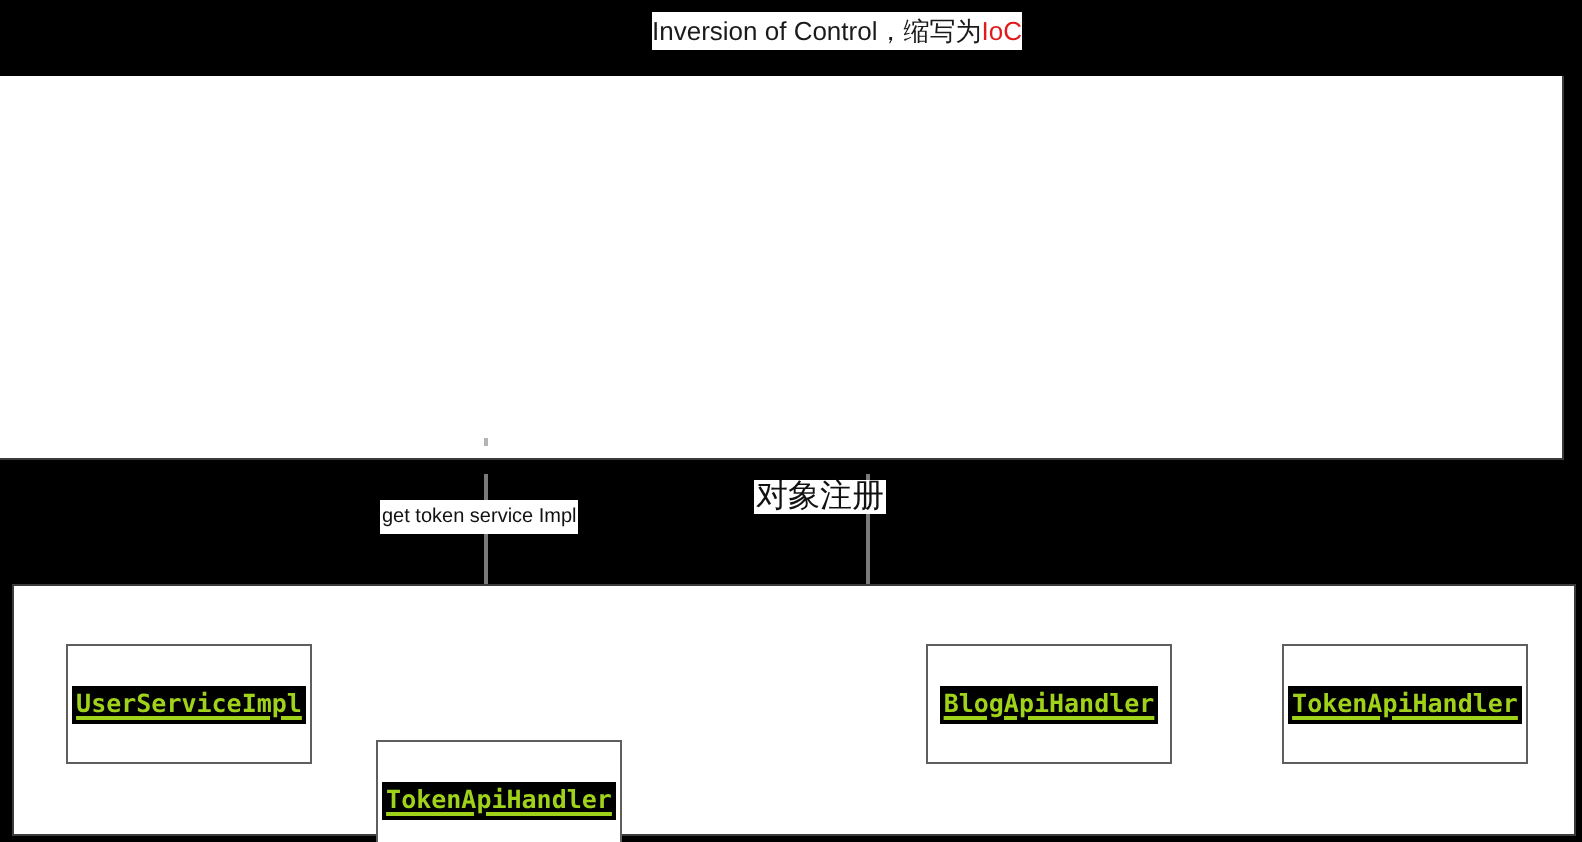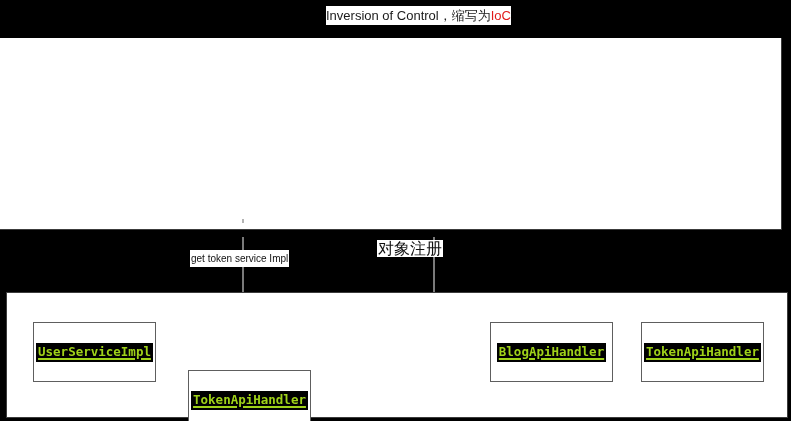--- a/index.html
+++ b/index.html
@@ -121,21 +121,21 @@
     font-weight: bold;
     text-decoration: underline;
     text-decoration-thickness: 2px;
     text-underline-offset: 2px;
     white-space: nowrap;
     padding: 1px 2px 2px 2px;
   }
   .node-0 { left: 33px; }
   .node-1 { left: 188px; margin-top: 48px; }
   .node-2 { left: 341px; }
-  .node-3 { left: 463px; margin-left: 27px; }
+  .node-3 { left: 463px; }
   .node-4 { left: 641px; }
 </style>
 </head>
 <body>
 
 <div id="canvas">
 
   <div class="title-bar"><span>Inversion of Control，缩写为</span><span class="accent">IoC</span></div>
 
   <div class="panel-upper"></div>

